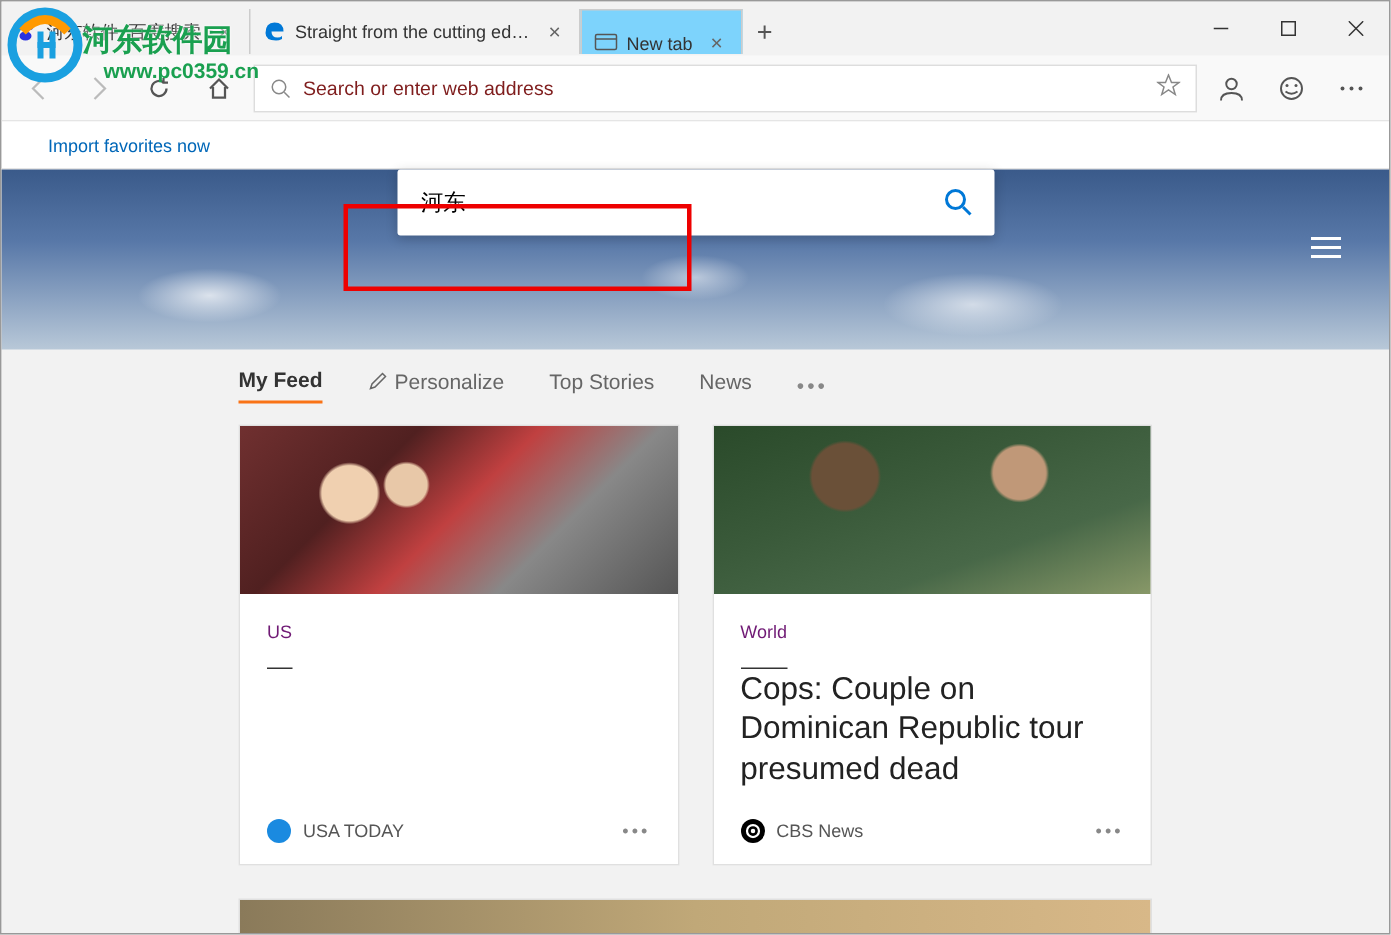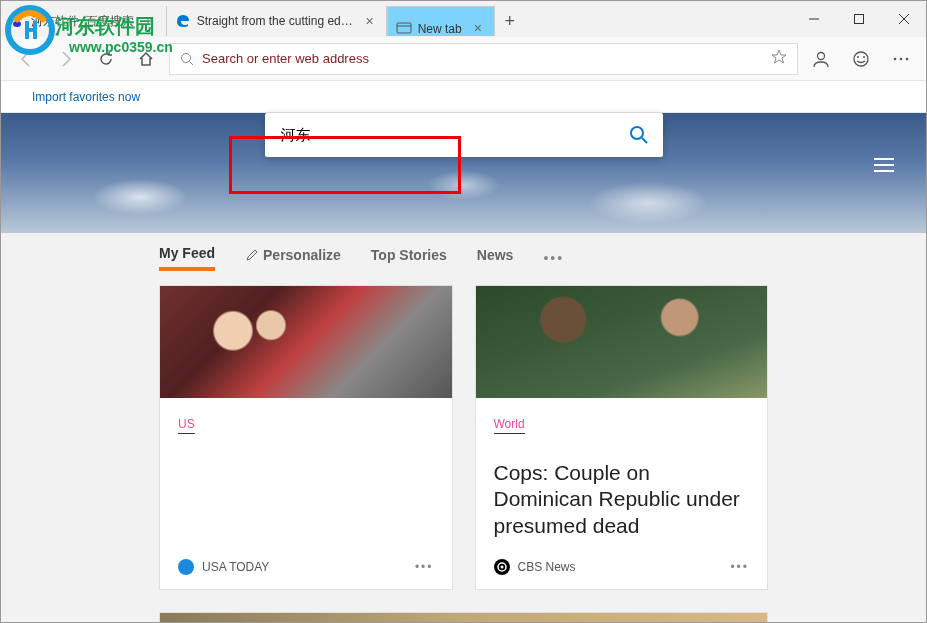--- a/index.html
+++ b/index.html
@@ -35,30 +35,30 @@
 .searchbox-icon { width: 48px; display: flex; align-items: center; justify-content: center; }
 .highlight-box { position: absolute; border: 3px solid #e00; width: 232px; height: 58px; left: 228px; top: 23px; z-index: 3; pointer-events: none; }
 .hero-menu { position: absolute; right: 32px; top: 44px; color: #fff; }
 
 .watermark-logo { position: absolute; top: 0; left: 0; z-index: 10; pointer-events: none; }
 .watermark-text { position: absolute; top: 12px; left: 54px; font-size: 20px; font-weight: bold; color: #1aa050; z-index: 11; pointer-events: none; text-shadow: 0 0 2px #fff; text-align: center; }
 .watermark-url { position: absolute; top: 38px; left: 68px; font-size: 14px; font-weight: bold; color: #1aa050; z-index: 11; pointer-events: none; }
 
 .content { background: #f2f2f2; padding: 12px 0 0 0; }
 .navtabs { display: flex; align-items: center; gap: 30px; padding: 0 158px 8px 158px; font-size: 14px; color: #666; }
-.navtab { padding-bottom: 6px; cursor: pointer; font-weight: bold; }
-.navtab.active { color: #333; font-weight: 600; border-bottom: 4px solid #f97316; }
+.navtab { padding-bottom: 6px; cursor: pointer; }
+.navtab.active { color: #333; font-weight: 600; border-bottom: 2px solid #f97316; }
 .navtab-dots { color: #888; letter-spacing: 2px; }
 .personalize-icon { width: 14px; height: 14px; display: inline-block; vertical-align: -2px; margin-right: 4px; }
 
 .feed { display: flex; gap: 22px; padding: 6px 158px 0 158px; }
 .card { width: 295px; background: #fff; border: 1px solid #e0e0e0; display: flex; flex-direction: column; }
 .card-img { width: 100%; height: 112px; background: #888; }
 .card-body { padding: 16px 18px 10px 18px; flex: 1; }
-.card-cat { font-size: 12px; color: #ec4899; border-bottom: 1px solid #333; display: inline-block; padding-bottom: 2px; margin-bottom: 26px; }
+.card-cat { font-size: 12px; color: #701a75; border-bottom: 1px solid #333; display: inline-block; padding-bottom: 17px; margin-bottom: 1px; }
 .card-title { font-size: 21px; line-height: 1.25; color: #222; font-weight: 400; }
 .card-footer { display: flex; align-items: center; padding: 10px 18px 14px 18px; font-size: 12px; color: #555; text-align: right; }
 .card-source-icon { width: 16px; height: 16px; border-radius: 50%; margin-right: 8px; }
 .card-dots { margin-left: auto; color: #888; letter-spacing: 2px; }
 
 .bottom-img { margin: 22px 158px 0 158px; height: 32px; background: linear-gradient(90deg,#8a7a5a,#c0a878,#d8b888); border: 1px solid #e0e0e0; }
 
 .img-protest { background:
   radial-gradient(circle at 25% 40%, #f0d0b0 8%, transparent 9%),
   radial-gradient(circle at 38% 35%, #e8c8a8 7%, transparent 8%),
@@ -230,21 +230,21 @@
       <div class="card-footer">
         <span class="card-source-icon" style="background:#1a8ae0"></span>
         <span>USA TODAY</span>
         <span class="card-dots">•••</span>
       </div>
     </div>
     <div class="card">
       <div class="card-img img-couple"></div>
       <div class="card-body">
         <span class="card-cat">World</span>
-        <div class="card-title">Cops: Couple on Dominican Republic under presumed dead</div>
+        <div class="card-title">Cops: Couple on Dominican Republic tour presumed dead</div>
       </div>
       <div class="card-footer">
         <span class="card-source-icon" style="background:#000;display:flex;align-items:center;justify-content:center">
             <svg width="10" height="10">
               <circle cx="5" cy="5" r="4" fill="none" stroke="#fff" stroke-width="1.5"></circle>
               <circle cx="5" cy="5" r="1.5" fill="#fff"></circle>
             </svg>
           </span>
         <span>CBS News</span>
         <span class="card-dots">•••</span>

